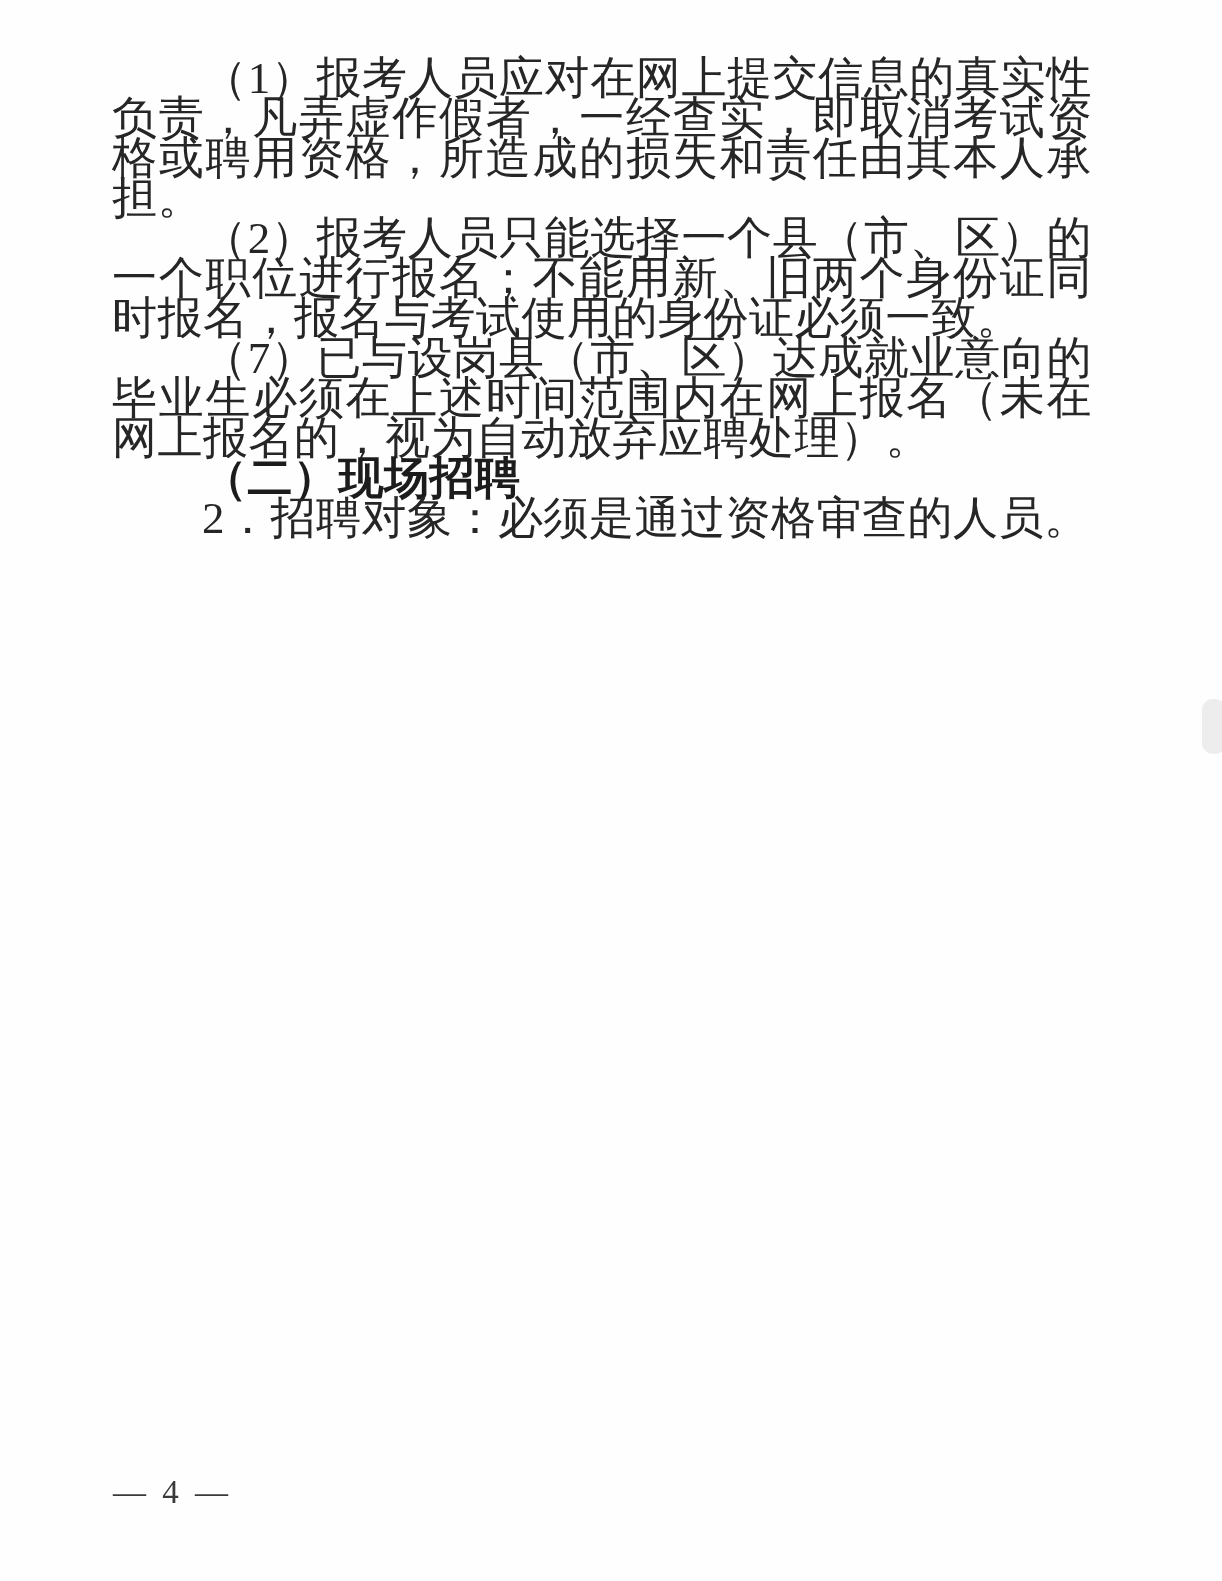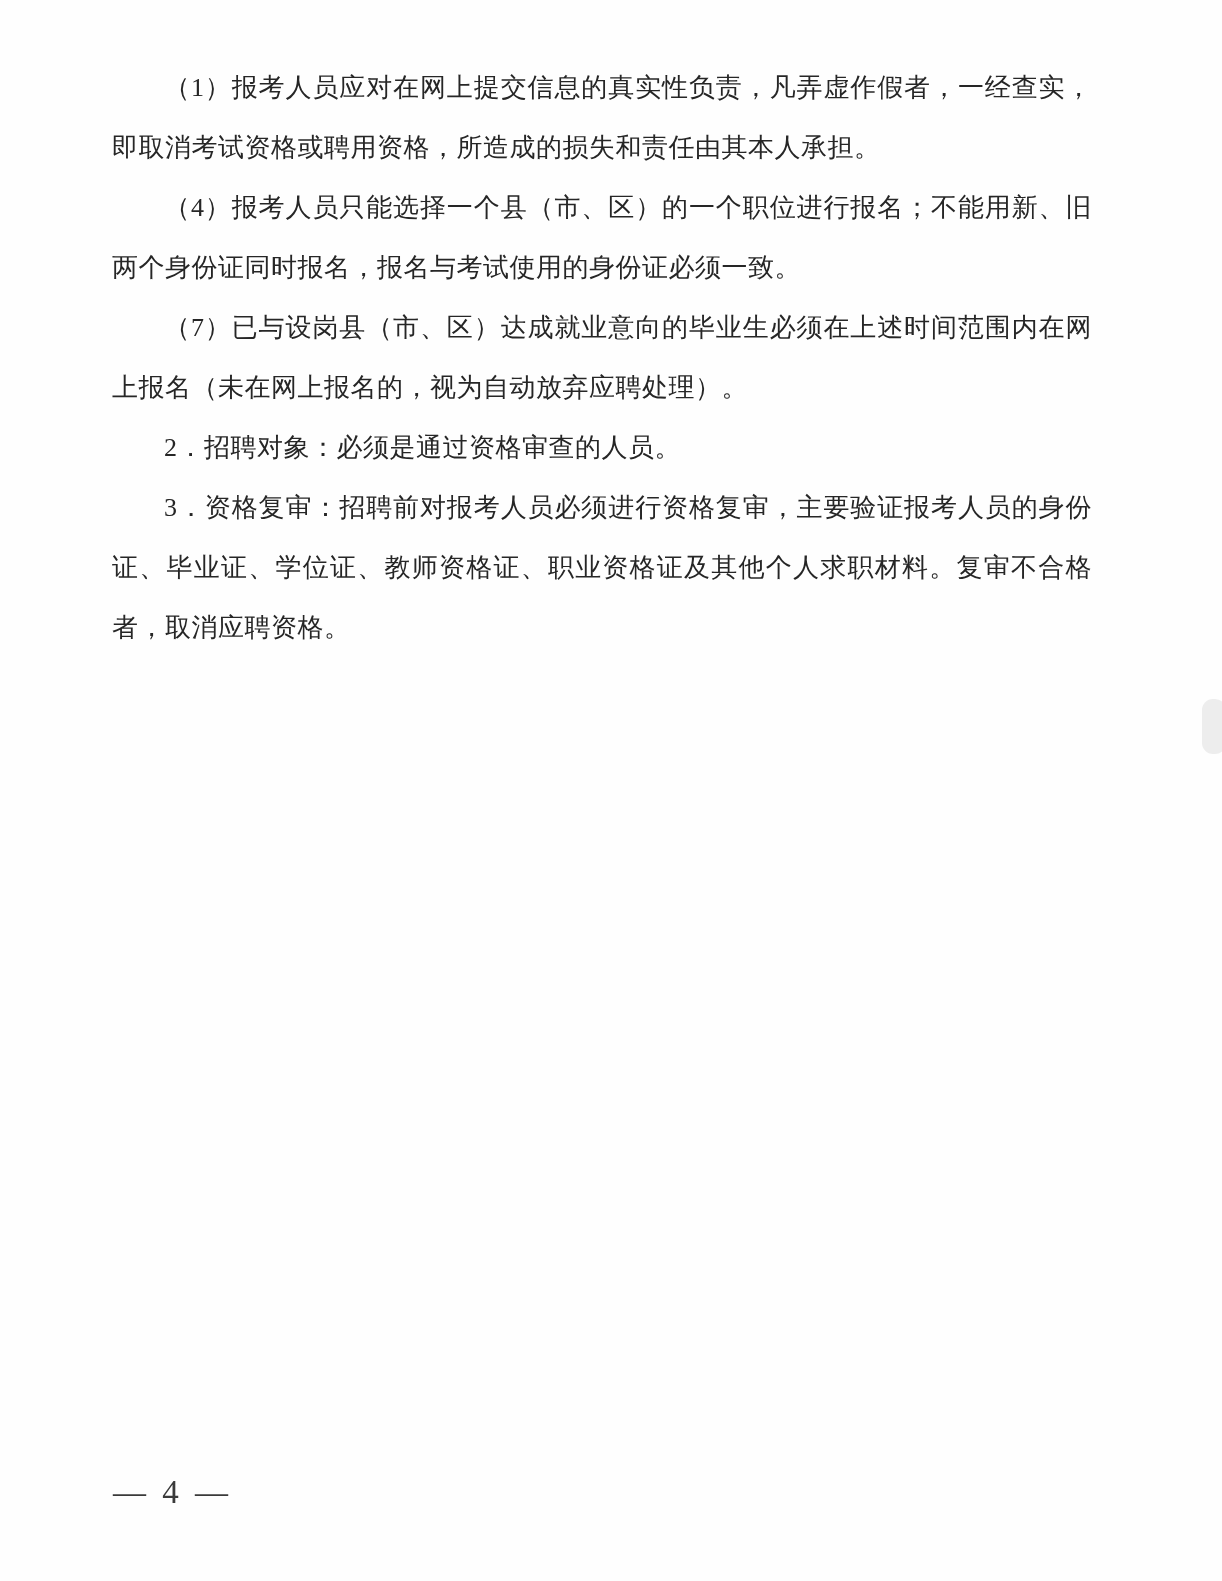--- a/index.html
+++ b/index.html
@@ -13,22 +13,22 @@
     height: 1581px;
     background: #fefefe;
     overflow: hidden;
     font-family: "Liberation Serif", "DejaVu Serif", serif;
   }
   .doc-body {
     position: absolute;
     left: 112px;
     top: 58px;
     width: 980px;
-    font-size: 26px;
-    line-height: 60px;
+    font-size: 45px;
+    line-height: 40px;
     color: #262626;
     text-align: justify;
   }
   .para {
     margin: 0;
     padding: 0;
     text-indent: 2em;
     letter-spacing: 0.5px;
   }
   .para.heading {
@@ -55,23 +55,23 @@
   }
 </style>
 </head>
 <body>
 
 <div class="page">
 
   <div class="doc-body">
 
   <p class="para">（1）报考人员应对在网上提交信息的真实性负责，凡弄虚作假者，一经查实，即取消考试资格或聘用资格，所造成的损失和责任由其本人承担。</p>
-      <p class="para">（4）报考人员只能选择一个县（市、区）的一个职位进行报名；不能用新、旧两个身份证同时报名，报名与考试使用的身份证必须一致。</p>
+      <p class="para">（2）报考人员只能选择一个县（市、区）的一个职位进行报名；不能用新、旧两个身份证同时报名，报名与考试使用的身份证必须一致。</p>
       <p class="para">（7）已与设岗县（市、区）达成就业意向的毕业生必须在上述时间范围内在网上报名（未在网上报名的，视为自动放弃应聘处理）。</p>
+      <p class="para heading">（二）现场招聘</p>
       <p class="para">2．招聘对象：必须是通过资格审查的人员。</p>
-      <p class="para">3．资格复审：招聘前对报考人员必须进行资格复审，主要验证报考人员的身份证、毕业证、学位证、教师资格证、职业资格证及其他个人求职材料。复审不合格者，取消应聘资格。</p>
     </div>
 
   <div class="page-footer">— 4 —</div>
 
   <div class="scrollbar-thumb"></div>
 
 </div>
 
 </body></html>

